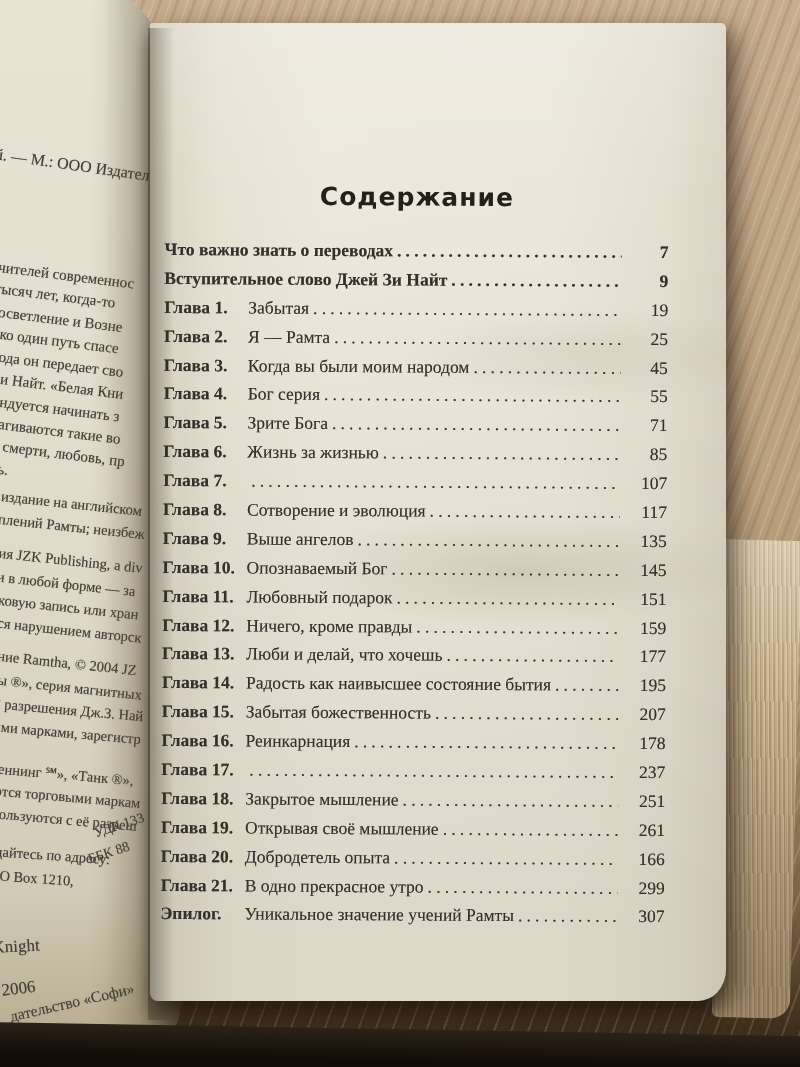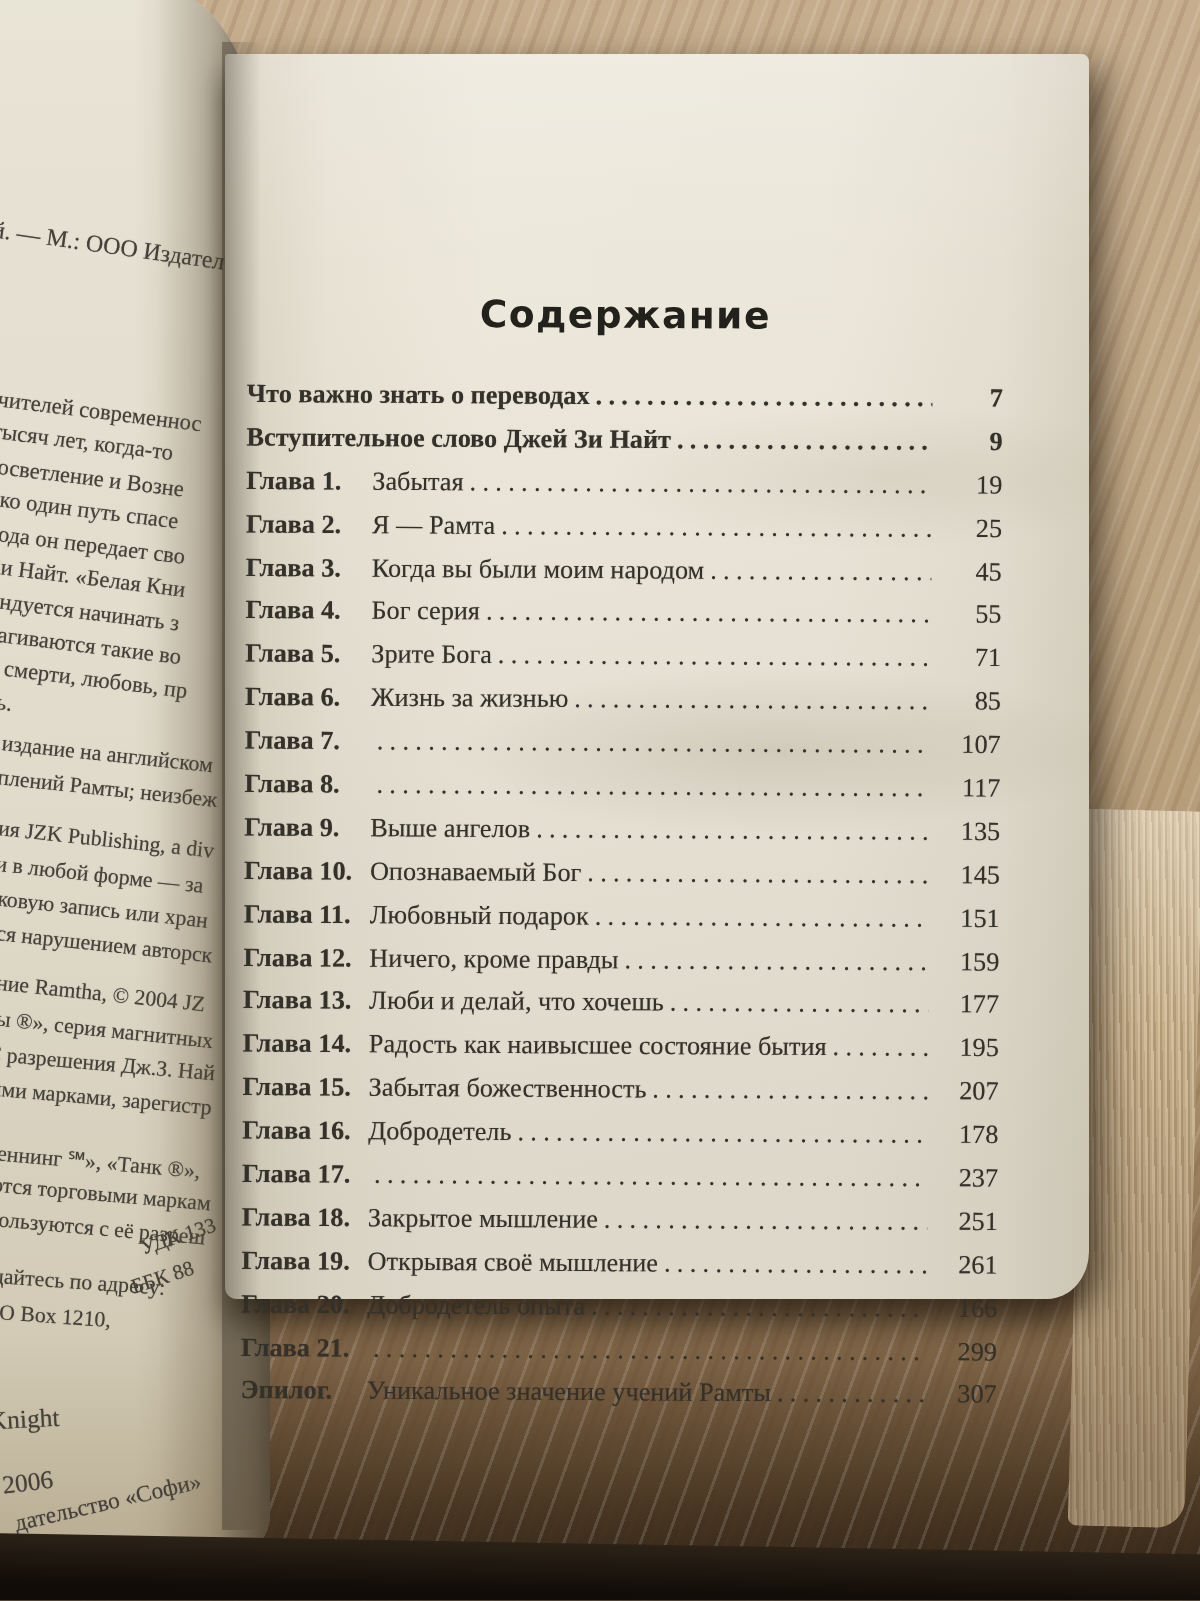--- a/index.html
+++ b/index.html
@@ -44,21 +44,21 @@
     transform-origin:left top;
     text-shadow:0 0 .7px rgba(69,65,58,.55);
   }
   .curl-shade{
     position:absolute;inset:0;border-radius:inherit;pointer-events:none;
     background:linear-gradient(90deg,rgba(0,0,0,0) 60%,rgba(105,90,65,.28) 82%,rgba(70,58,40,.55) 97%);
   }
 
   
   .right-page{
-    position:absolute;left:150px;top:36px;width:576px;height:830px;
+    position:absolute;left:150px;top:23px;width:576px;height:978px;
     border-radius:2px 5px 28px 8px / 2px 5px 32px 8px;
     background:
       radial-gradient(320px 80px at 64% 56%, rgba(110,95,68,.16), rgba(110,95,68,0) 70%),
       radial-gradient(260px 70px at 76% 34%, rgba(110,95,68,.10), rgba(110,95,68,0) 70%),
       linear-gradient(180deg,rgba(255,255,255,.16) 0%,rgba(255,255,255,0) 18%,rgba(95,80,58,.10) 92%),
       linear-gradient(90deg,#cfc9b8 0%,#ddd7c7 4%,#e7e2d4 12%,#ece8db 30%,#ebe7da 70%,#e4dfd1 90%,#d9d3c3 100%);
     box-shadow:0 14px 20px rgba(22,14,7,.55), 14px 6px 24px rgba(40,28,16,.35);
   }
   .toc{
     margin-left:15px;width:504px;
@@ -193,20 +193,21 @@
             <span class="leader"></span>
             <span class="pg">85</span>
           </div>
           <div class="row">
             <span class="chap">Глава 7.</span>
             <span class="leader"></span>
             <span class="pg">107</span>
           </div>
           <div class="row">
             <span class="chap">Глава 8.</span>
+            <span class="ttl">Сотворение и эволюция</span>
             <span class="leader"></span>
             <span class="pg">117</span>
           </div>
           <div class="row">
             <span class="chap">Глава 9.</span>
             <span class="ttl">Выше ангелов</span>
             <span class="leader"></span>
             <span class="pg">135</span>
           </div>
           <div class="row">
@@ -240,21 +241,21 @@
             <span class="pg">195</span>
           </div>
           <div class="row">
             <span class="chap">Глава 15.</span>
             <span class="ttl">Забытая божественность</span>
             <span class="leader"></span>
             <span class="pg">207</span>
           </div>
           <div class="row">
             <span class="chap">Глава 16.</span>
-            <span class="ttl">Добродетель</span>
+            <span class="ttl">Реинкарнация</span>
             <span class="leader"></span>
             <span class="pg">178</span>
           </div>
           <div class="row">
             <span class="chap">Глава 17.</span>
             <span class="leader"></span>
             <span class="pg">237</span>
           </div>
           <div class="row">
             <span class="chap">Глава 18.</span>
@@ -269,20 +270,21 @@
             <span class="pg">261</span>
           </div>
           <div class="row">
             <span class="chap">Глава 20.</span>
             <span class="ttl">Добродетель опыта</span>
             <span class="leader"></span>
             <span class="pg">166</span>
           </div>
           <div class="row">
             <span class="chap">Глава 21.</span>
+            <span class="ttl">В одно прекрасное утро</span>
             <span class="leader"></span>
             <span class="pg">299</span>
           </div>
           <div class="row">
             <span class="chap">Эпилог.</span>
             <span class="ttl">Уникальное значение учений Рамты</span>
             <span class="leader"></span>
             <span class="pg">307</span>
           </div>
         </div>

